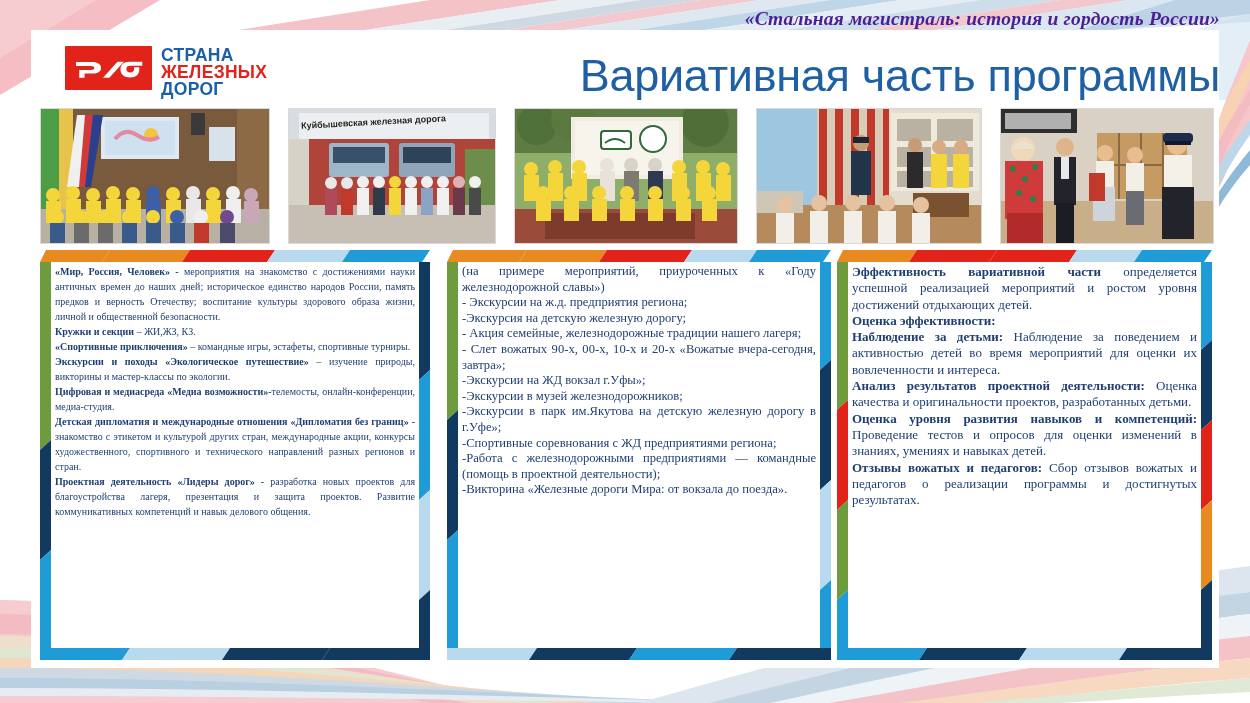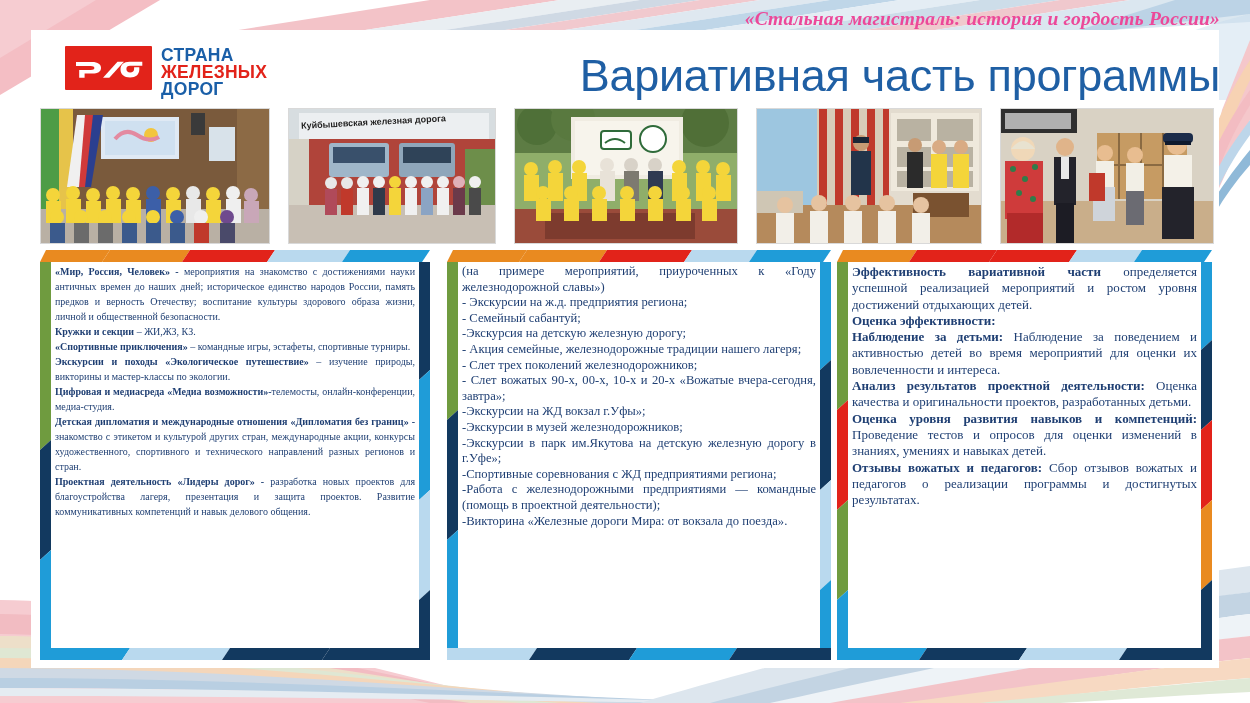--- a/index.html
+++ b/index.html
@@ -18,21 +18,21 @@
   .page{
     position:absolute;left:31px;top:30px;width:1188px;height:638px;
     background:#ffffff;z-index:2;
   }
 
   
   .banner-title{
     position:absolute;left:560px;top:6px;width:660px;height:26px;
     z-index:6;display:flex;align-items:center;justify-content:flex-end;
     font-family:"Liberation Serif", serif;
-    font-style:italic;font-weight:bold;font-size:19.5px;color:#ec4899;
+    font-style:italic;font-weight:bold;font-size:19.5px;color:#4c1d95;
     letter-spacing:.2px;white-space:nowrap;
   }
 
   
   .logo{position:absolute;left:52px;top:46px;z-index:7;display:flex;align-items:flex-start;padding-left:13px;}
   .logo-mark{
     width:87px;height:44px;background:#e2231a;border-radius:1px;
     display:flex;align-items:center;justify-content:center;
   }
   .logo-mark svg{display:block;}
@@ -464,24 +464,22 @@
       <polygon points="373,340 384,330 384,410 373,410" fill="#1f9cd8"></polygon>
       <polygon points="0,398 90,398 82,410 0,410" fill="#b9d9ee"></polygon>
       <polygon points="90,398 190,398 182,410 82,410" fill="#12395f"></polygon>
       <polygon points="190,398 290,398 282,410 182,410" fill="#1f9cd8"></polygon>
       <polygon points="290,398 384,398 384,410 282,410" fill="#12395f"></polygon>
       <rect x="11" y="12" width="362" height="386" fill="#ffffff"></rect>
     </svg>
     <div class="col-inner">
       <p>(на примере мероприятий, приуроченных к «Году железнодорожной славы»)</p>
       <p>- Экскурсии на ж.д. предприятия региона;</p>
-      <p>- Семейный  сабантуй;</p>
       <p>-Экскурсия на детскую железную дорогу;</p>
       <p>-  Акция    семейные,  железнодорожные  традиции нашего лагеря;</p>
-      <p>-  Слет трех поколений железнодорожников;</p>
       <p>- Слет вожатых 90-х, 00-х, 10-х и 20-х «Вожатые вчера-сегодня, завтра»;</p>
       <p>-Экскурсии на ЖД вокзал г.Уфы»;</p>
       <p>-Экскурсии в музей железнодорожников;</p>
       <p>-Экскурсии в парк им.Якутова на детскую железную дорогу в г.Уфе»;</p>
       <p>-Спортивные соревнования  с  ЖД предприятиями региона;</p>
       <p>-Работа с железнодорожными предприятиями — командные (помощь в проектной деятельности);</p>
       <p>-Викторина «Железные дороги Мира: от вокзала до поезда».</p>
     </div>
   </div>
 

